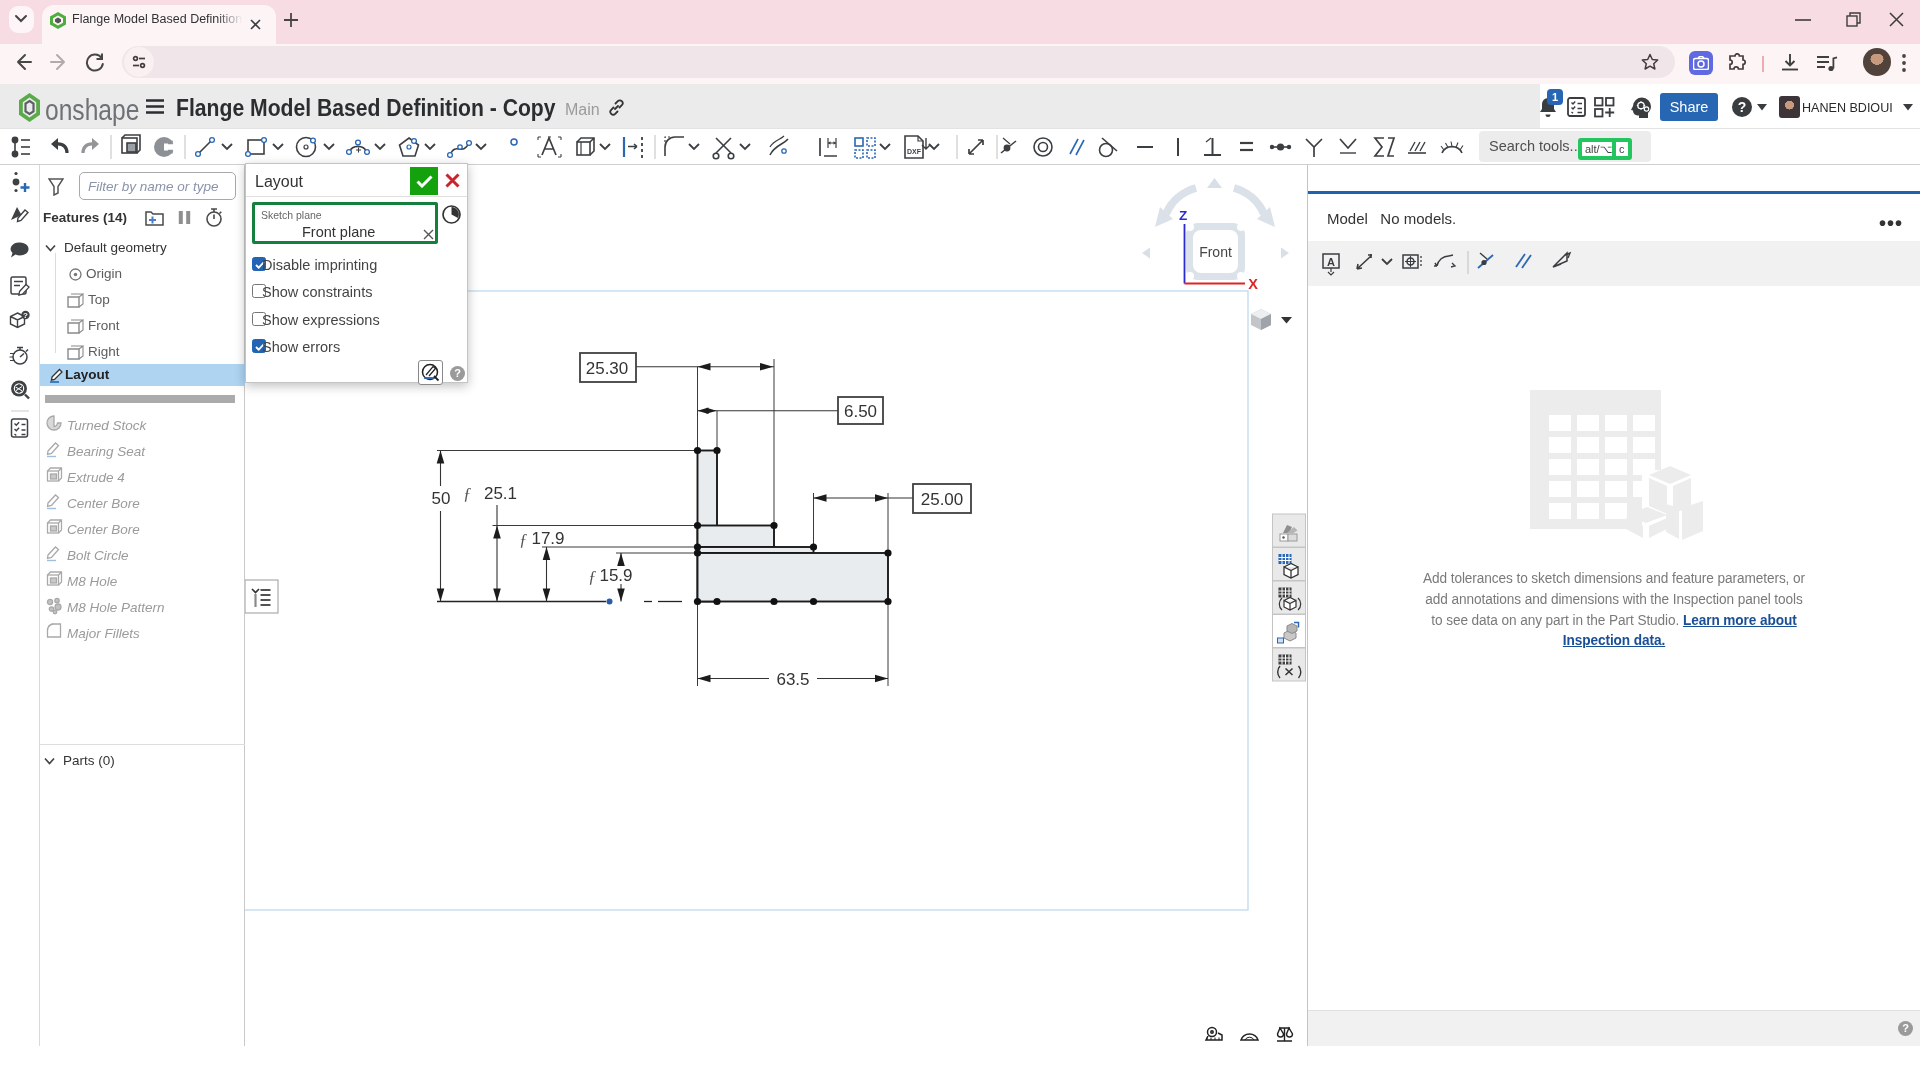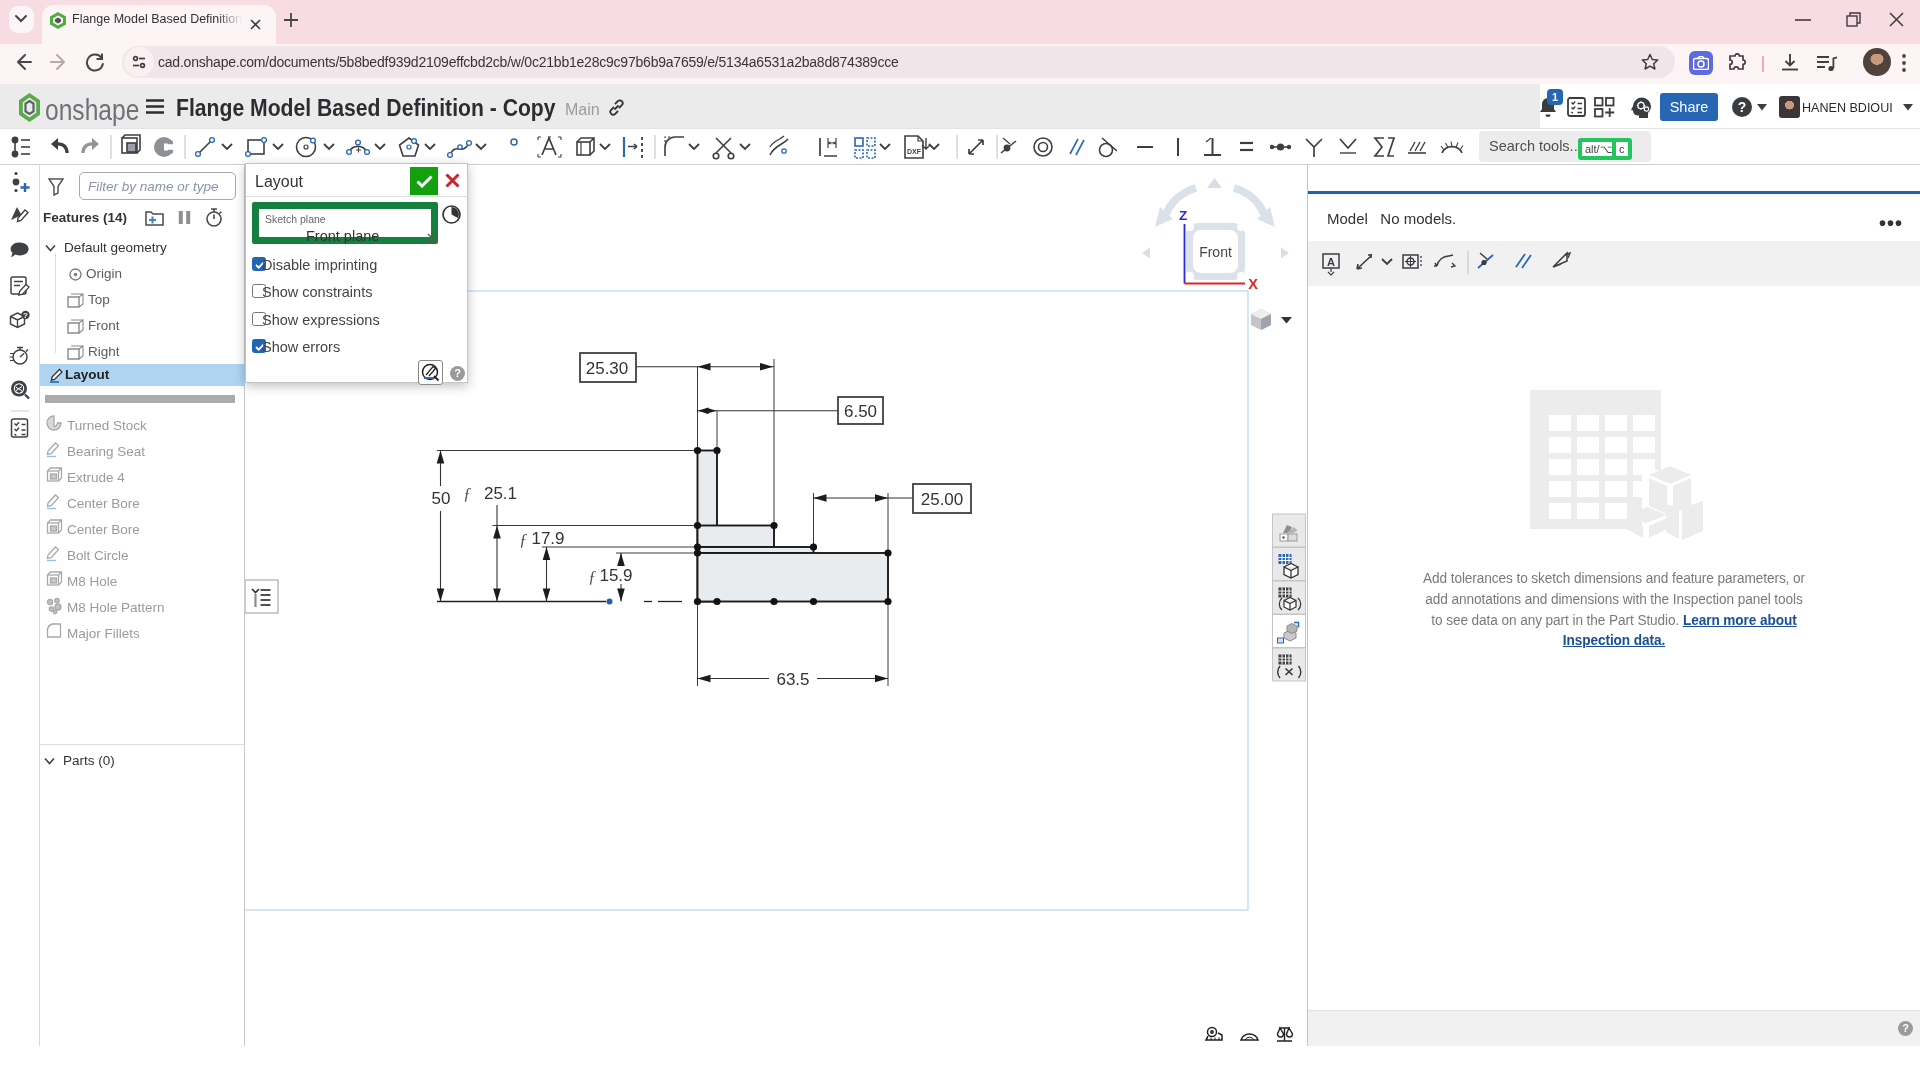--- a/index.html
+++ b/index.html
@@ -33,31 +33,31 @@
 #featurepanel { position:absolute; left:40px; top:165px; width:205px; height:881px; background:#fff; border-right:1px solid #c9c9c9; font-size:13.5px; color:#333; }
 #filterbox { position:absolute; left:39px; top:7px; width:157px; height:28px; border:1.3px solid #a9a9a9; border-radius:5px; }
 #filterbox span { position:absolute; left:8px; top:6px; font-style:italic; color:#8a93a8; font-size:13.5px; }
 #feattitle { position:absolute; left:3px; top:45px; font-weight:bold; font-size:13.5px; }
 .trow { position:absolute; left:0; width:205px; height:20px; }
 .trow .txt { position:absolute; top:2px; font-size:13.5px; }
 .gray { color:#5c5c5c; }
 #layoutrow { position:absolute; left:0px; top:199px; width:205px; height:22px; background:#aed4f2; }
 #rollback { position:absolute; left:5px; top:230px; width:190px; height:8px; background:#ababab; }
 .fitem { position:absolute; left:0; width:205px; height:26px; }
-.fitem .txt { position:absolute; left:27px; top:4px; color:#9b9b9b; font-size:13.5px; }
+.fitem .txt { position:absolute; left:27px; top:4px; font-style:italic; color:#9b9b9b; font-size:13.5px; }
 #partssep { position:absolute; left:0px; top:579px; width:205px; border-top:1px solid #ddd; }
 #partslabel { position:absolute; left:23px; top:588px; font-size:13.5px; color:#333; }
 
 #canvas { position:absolute; left:245px; top:165px; width:1061px; height:881px; background:#fff; overflow:hidden; }
 
 #dialog { position:absolute; left:245px; top:163px; width:223px; height:220px; background:#fff; border:1px solid #c4c4c4; box-shadow:0 3px 10px rgba(0,0,0,0.25); }
 #dlgtitle { position:absolute; left:9px; top:9px; font-size:16px; color:#333; }
 #dlgcheck { position:absolute; left:164px; top:3px; width:28px; height:28px; background:#13a10e; }
 #dlgsep { position:absolute; left:0; top:32px; width:221px; border-top:1px solid #e0e0e0; }
-#sketchfield { position:absolute; left:6px; top:38px; width:186px; height:42px; border:7px solid #15803d; border-radius:2px; }
+#sketchfield { position:absolute; left:6px; top:38px; width:186px; height:42px; border:3px solid #15803d; border-radius:2px; }
 #sketchfield .lbl { position:absolute; left:6px; top:4px; font-size:10.5px; color:#666; }
 #sketchfield .val { position:absolute; left:6px; top:19px; font-size:14.5px; color:#333;margin-left:41px; }
 .cbrow { position:absolute; left:6px; width:210px; height:16px; }
 .cb { position:absolute; left:0; top:0; width:14px; height:14px; border:1.5px solid #767676; border-radius:2.5px; background:#fff; }
 .cbc { background:#2264b4; border-color:#2264b4; }
 .cbrow .lab { position:absolute; left:10px; top:0px; font-size:14.5px; color:#444; }
 
 #rightpanel { position:absolute; left:1307px; top:165px; width:613px; height:881px; background:#fff; border-left:1px solid #c4c4c4; }
 #mdtab { position:absolute; left:0; top:0; width:613px; height:27px; }
 #mdtab span { position:absolute; left:50%; transform:translateX(-50%) scaleX(0.86); top:8px; font-size:15px; font-weight:bold; color:#1f62b0; }
@@ -123,21 +123,20 @@
     <div id="omnibox">
       <div class="abs" style="left:2px;top:1px;width:30px;height:30px;border-radius:50%;background:#f9f0f2"></div>
       <svg class="abs" style="left:9px;top:8px" width="16" height="16" viewBox="0 0 16 16">
           <g stroke="#473b3e" stroke-width="1.7" fill="none">
             <circle cx="4.5" cy="4.5" r="1.9"></circle>
             <path d="M8 4.5 h6"></path>
             <circle cx="11.5" cy="11.5" r="1.9"></circle>
             <path d="M2 11.5 h6"></path>
           </g>
         </svg>
-      <span id="url">cad.onshape.com/documents/5b8bedf939d2109effcbd2cb/w/0c21bb1e28c9c97b6b9a7659/e/5134a6531a2ba8d874389cce</span>
       <svg class="abs" style="left:1519px;top:7px" width="18" height="18" viewBox="0 0 18 18">
           <path d="M9 1.5 L11.3 6.5 L16.7 7 L12.7 10.7 L13.9 16 L9 13.2 L4.1 16 L5.3 10.7 L1.3 7 L6.7 6.5 Z" fill="none" stroke="#47393d" stroke-width="1.5" stroke-linejoin="round"></path>
         </svg>
     </div>
 
     <rect class="abs" style="left:1689px;top:51px;width:24px;height:24px;background:#5f6ae0;border-radius:6px"></rect>
     <svg class="abs" style="left:1693px;top:56px" width="16" height="14" viewBox="0 0 16 14">
         <rect x="0.5" y="2.5" width="15" height="11" rx="2" fill="none" stroke="#fff" stroke-width="1.5"></rect>
         <circle cx="8" cy="8" r="3" fill="none" stroke="#fff" stroke-width="1.5"></circle>
         <path d="M5 2.5 L6.5 0.5 L9.5 0.5 L11 2.5" fill="none" stroke="#fff" stroke-width="1.5"></path>

